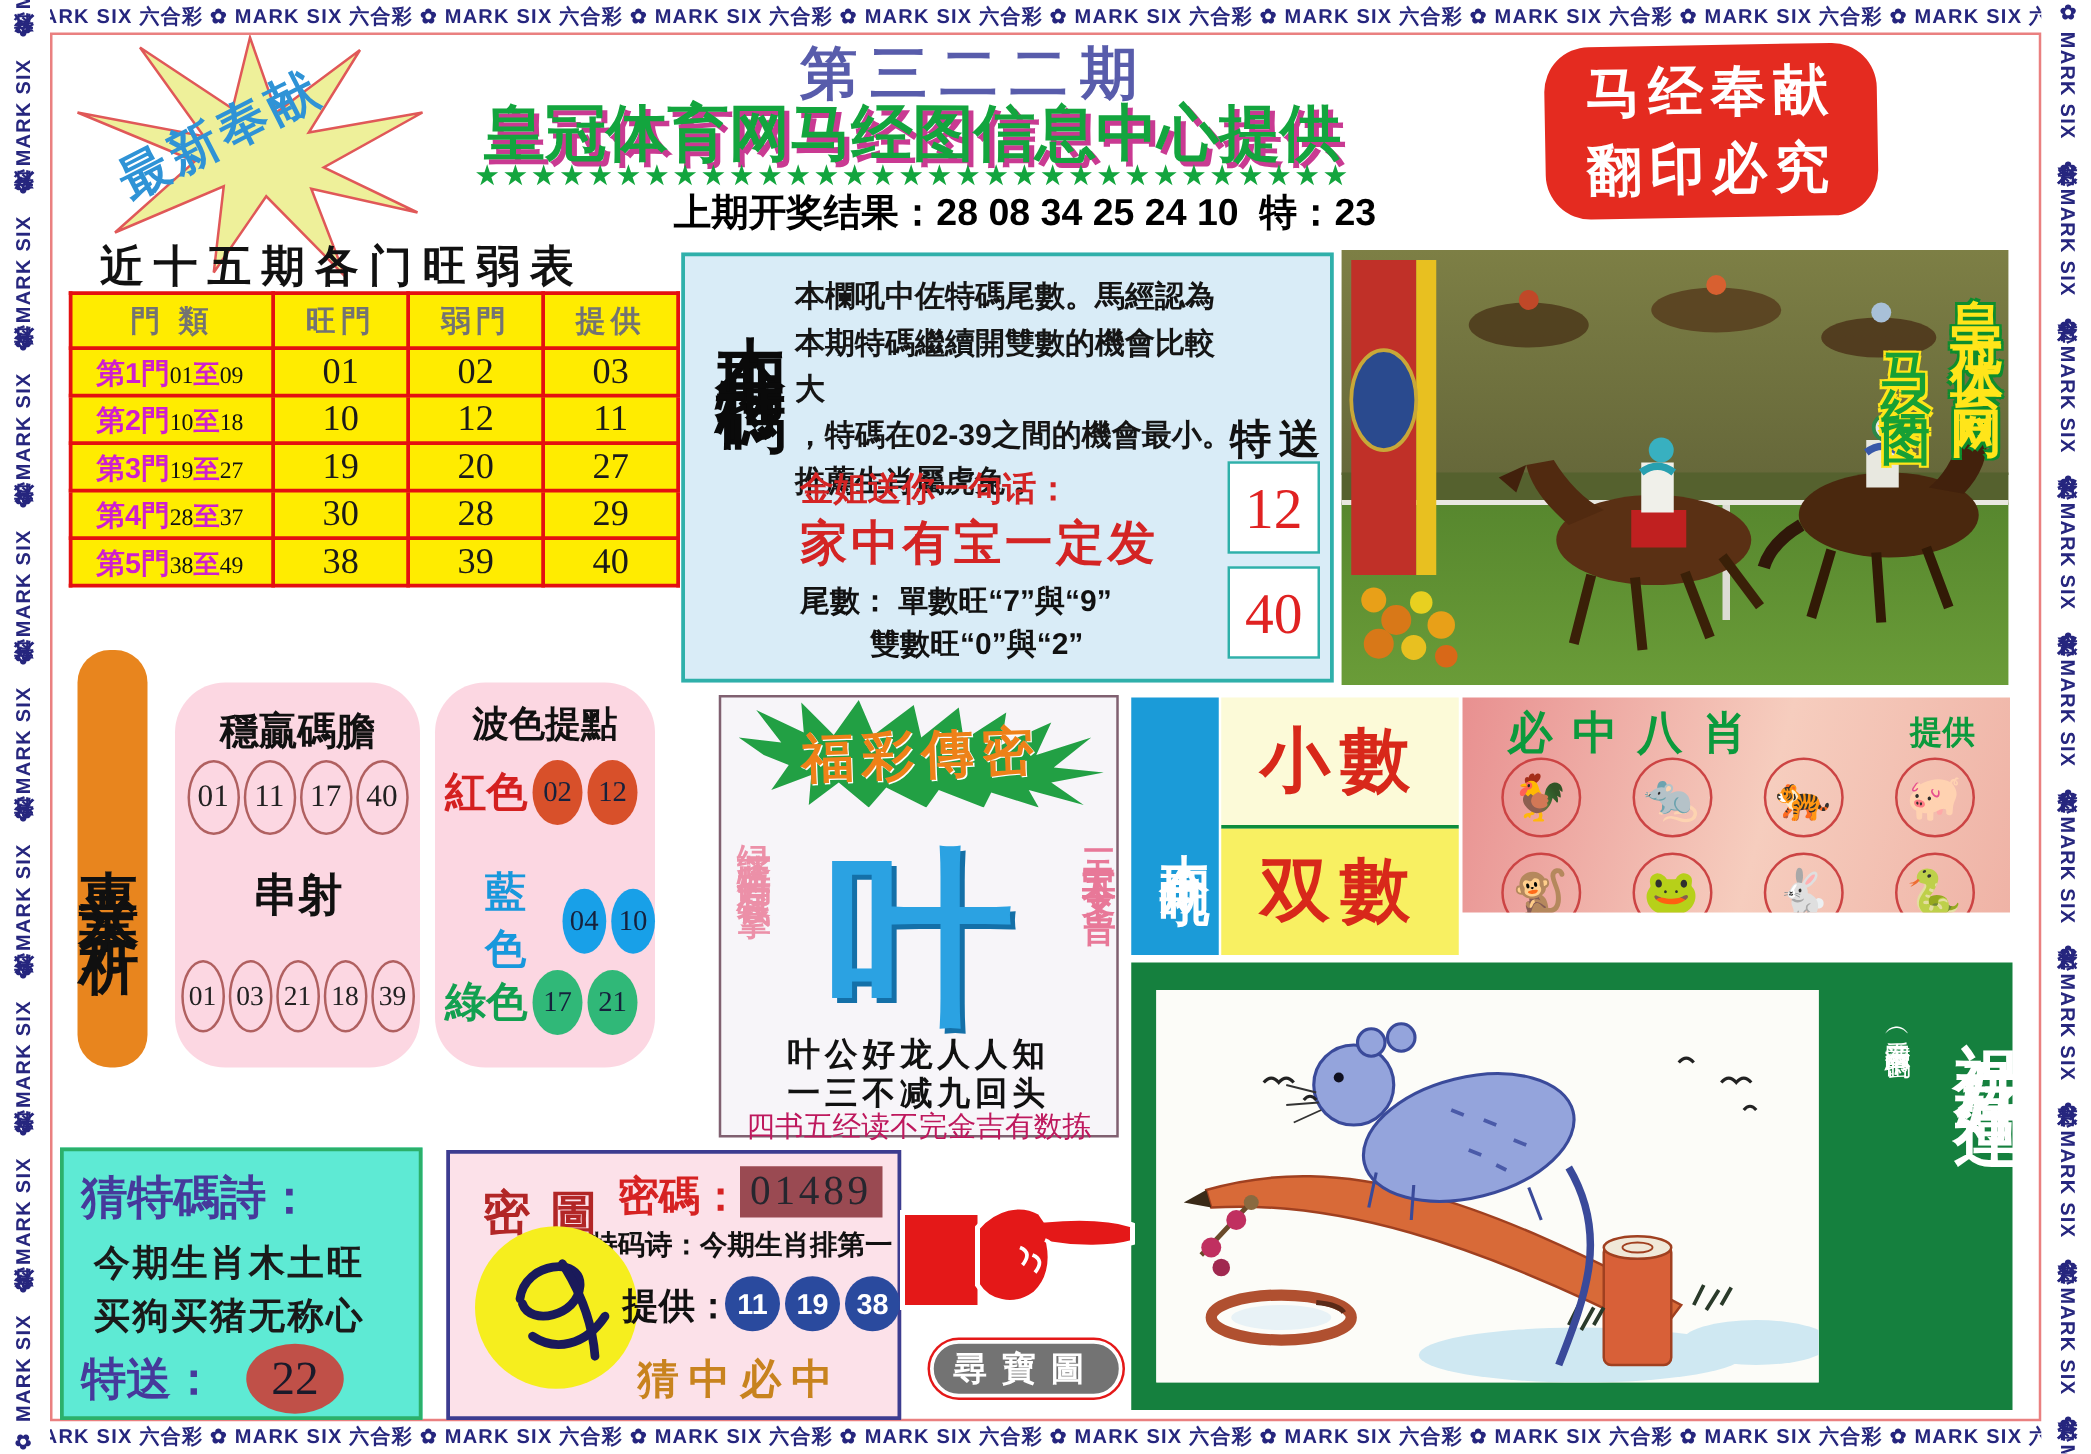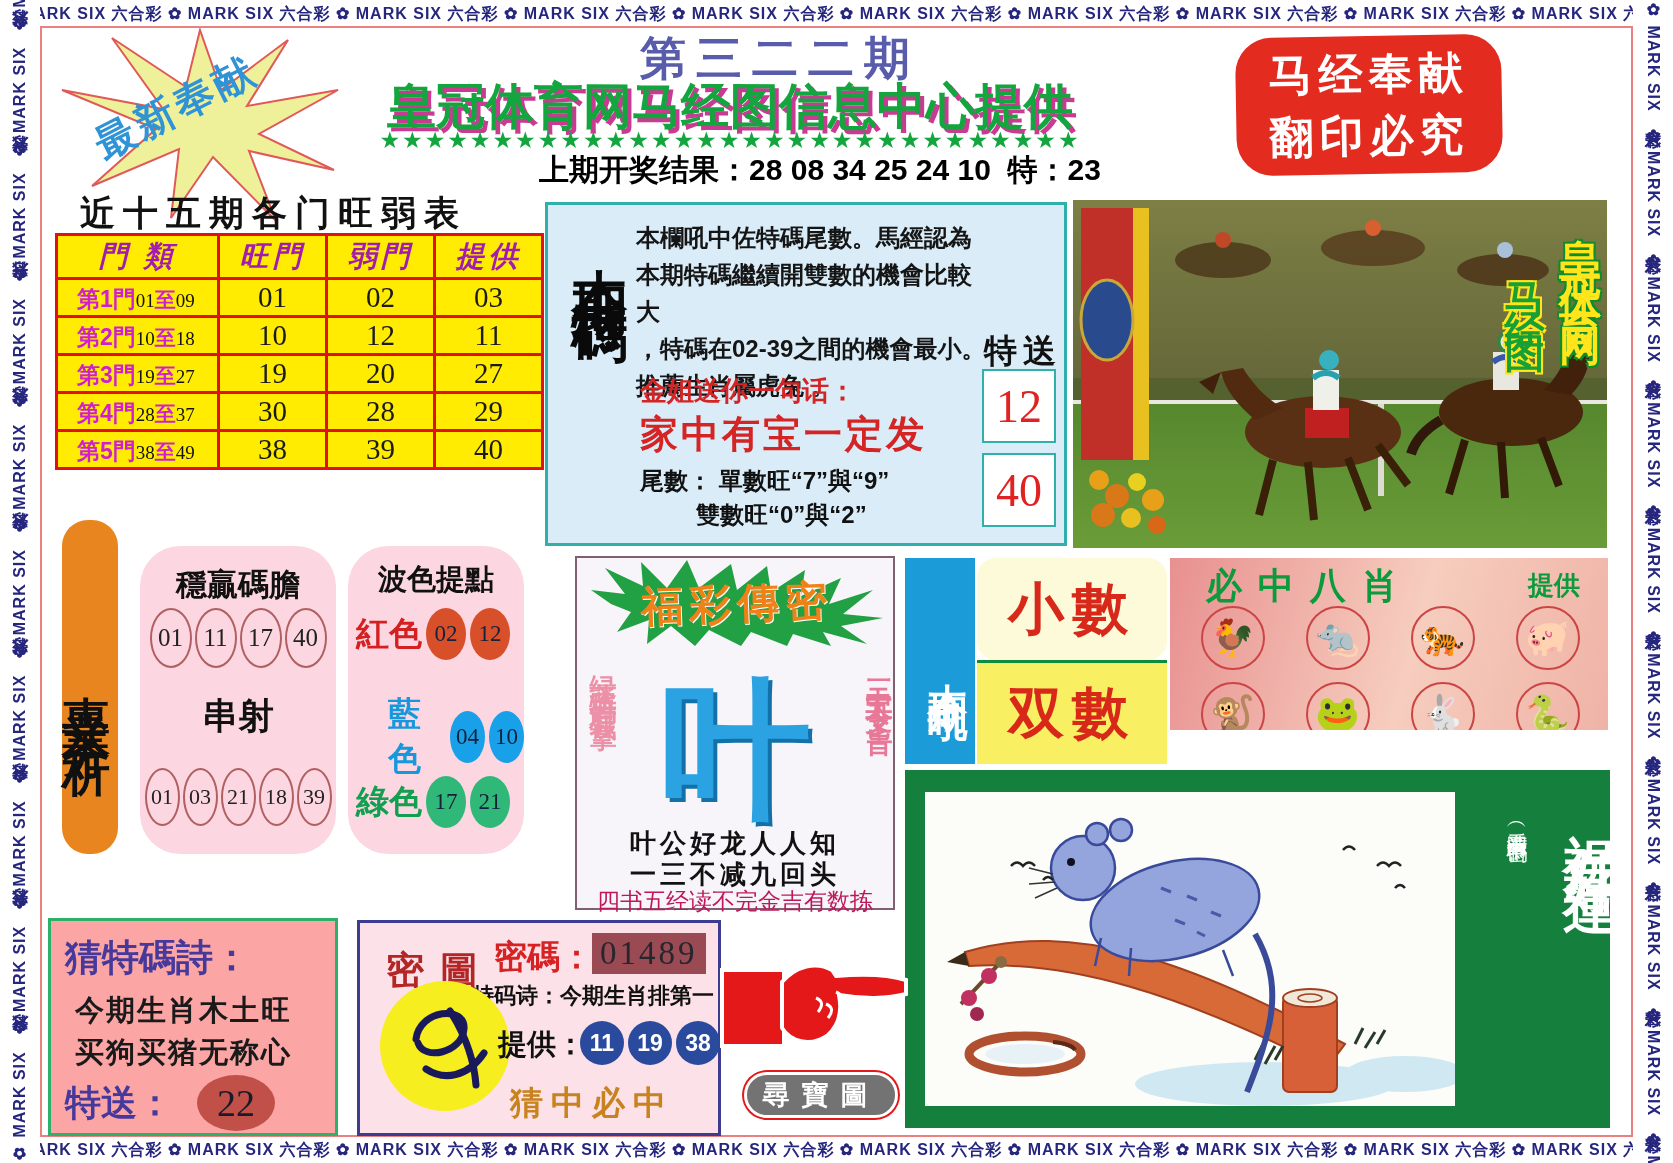--- a/index.html
+++ b/index.html
@@ -23,21 +23,21 @@
   .issue-title { left:500px; top:28px; width:560px; text-align:center; font-size:46px; font-weight:bold; color:#585cab; letter-spacing:10px; }
   .main-title { left:330px; top:74px; width:800px; text-align:center; font-size:49px; font-weight:bold; color:#13a53e; text-shadow:4px 4px 0 #c93a92; font-family:"Liberation Serif",serif; }
   .stars-row { left:335px; top:127px; width:790px; text-align:center; font-size:23px; color:#13a53e; letter-spacing:2px; }
   .result-line { left:500px; top:150px; width:640px; text-align:center; font-size:30px; font-weight:bold; color:#000; }
   .copyright { left:1236px; top:36px; width:266px; height:138px; background:#e42b20; border-radius:36px; transform:rotate(-1deg); color:#fff; text-align:center; font-size:44px; font-weight:bold; line-height:62px; padding-top:7px; letter-spacing:6px; }
 
   
   .table-title { left:80px; top:190px; width:440px; font-size:35px; font-weight:bold; letter-spacing:8px; color:#111; font-family:"Liberation Serif",serif; }
   .stable { left:55px; top:233px; border-collapse:collapse; }
   .stable th, .stable td { border:3px solid #e41010; background:#ffec00; text-align:center; vertical-align:middle; }
-  .stable th { width:108px; height:44px; font-size:29px; color:#a21caf; letter-spacing:4px;font-style:italic; }
+  .stable th { width:108px; height:44px; font-size:24px; color:#737373; letter-spacing:4px; }
   .stable th.c0 { width:162px; }
   .stable td { height:38px; font-family:"Liberation Serif",serif; font-size:29px; color:#1a1a1a; }
   .gate-cell { text-align:left !important; padding-left:19px; white-space:nowrap; font-family:"Liberation Sans",sans-serif !important; }
   .gate { color:#cf1fcf; font-weight:bold; font-size:23px; }
   .rng { color:#111; font-size:19px; font-family:"Liberation Serif",serif; }
   .zhi { color:#cf1fcf; font-weight:bold; font-size:21px; }
 
   
   .special-box { left:545px; top:202px; width:522px; height:344px; background:#d9ecf7; border:3px solid #2fb0aa; }
   .sb-vtitle { left:14px; top:18px; height:310px; font-size:56px; font-weight:bold; color:#0a0a0a; letter-spacing:14px; font-family:"Liberation Serif",serif; }
@@ -79,37 +79,37 @@
   .fc-left { left:8px; top:96px; font-size:27px; font-weight:bold; color:#ec90a8; letter-spacing:8px; }
   .fc-right { left:284px; top:100px; font-size:27px; font-weight:bold; color:#e87898; letter-spacing:8px; }
   .fc-big { left:84px; top:94px; font-size:150px; font-weight:bold; color:#2ba2e2; text-shadow:4px 4px 0 #1470a8; font-family:"Liberation Serif",serif; }
   .fc-l1 { left:0; top:268px; width:100%; text-align:center; font-size:26px; font-weight:bold; color:#111; letter-spacing:4px; }
   .fc-l2 { left:0; top:299px; width:100%; text-align:center; font-size:26px; font-weight:bold; color:#111; letter-spacing:4px; }
   .fc-l3 { left:0; top:328px; width:100%; text-align:center; font-size:23px; font-weight:normal; color:#be185d; }
 
   
   .hou-bar { left:905px; top:558px; width:70px; height:206px; background:#1b9bd8; text-align:center; padding-top:10px; font-size:40px; font-weight:bold; color:#fff; letter-spacing:10px; font-family:"Liberation Serif",serif; }
   .sizebox { left:977px; top:558px; width:190px; height:206px; }
-  .size-small { width:100%; height:102px; background:#fcfad8; text-align:center; line-height:102px; font-size:56px; font-weight:bold; color:#d8281a; letter-spacing:8px; font-family:"Liberation Serif",serif;border-radius:19px; }
+  .size-small { width:100%; height:102px; background:#fcfad8; text-align:center; line-height:102px; font-size:56px; font-weight:bold; color:#d8281a; letter-spacing:8px; font-family:"Liberation Serif",serif; }
   .size-div { width:100%; height:3px; background:#0c8c3c; }
   .size-double { width:100%; height:101px; background:#f8f062; text-align:center; line-height:101px; font-size:56px; font-weight:bold; color:#d8281a; letter-spacing:8px; font-family:"Liberation Serif",serif; }
   .eightbox { left:1170px; top:558px; width:438px; height:172px; background:linear-gradient(105deg,#e89090,#f6cdbe 55%,#efb3a6); overflow:hidden; }
   .ex-title { left:36px; top:4px; font-size:36px; font-weight:bold; color:#0b9a3c; letter-spacing:16px; font-family:"Liberation Serif",serif; }
   .ex-suffix { left:358px; top:10px; font-size:26px; font-weight:bold; color:#0b9a3c; font-family:"Liberation Serif",serif; }
   .ex-grid { left:10px; top:48px; width:420px; display:grid; grid-template-columns:repeat(4,1fr); row-gap:12px; justify-items:center; }
   .zcircle { width:64px; height:64px; border:2px solid #cc4444; border-radius:50%; display:flex; align-items:center; justify-content:center; font-size:36px; }
 
   
   .greenpanel { left:905px; top:770px; width:705px; height:358px; background:#15803e; }
   .gp-inner { left:20px; top:22px; width:530px; height:314px; background:#fcfcf8; }
   .gp-bless { left:648px; top:20px; color:#fff; font-size:54px; font-weight:bold; letter-spacing:16px; font-family:"Liberation Serif",serif; }
   .gp-note { left:598px; top:44px; color:#fff; font-size:21px; letter-spacing:2px; }
 
   
-  .poembox { left:48px; top:918px; width:290px; height:218px; background:#fca5a5; border:3px solid #2cb06a; }
+  .poembox { left:48px; top:918px; width:290px; height:218px; background:#5eead4; border:3px solid #2cb06a; }
   .pm-title { left:14px; top:12px; font-size:37px; font-weight:bold; color:#46399b; }
   .pm-l1 { left:24px; top:70px; font-size:29px; font-weight:bold; color:#1a1a1a; letter-spacing:2px; font-family:"Liberation Serif",serif; }
   .pm-l2 { left:24px; top:112px; font-size:29px; font-weight:bold; color:#1a1a1a; letter-spacing:2px; font-family:"Liberation Serif",serif; }
   .pm-send { left:14px; top:158px; font-size:36px; font-weight:bold; color:#46399b; }
   .pm-oval { left:146px; top:154px; width:78px; height:56px; background:#c05048; border-radius:50%; display:flex; align-items:center; justify-content:center; font-family:"Liberation Serif",serif; font-size:38px; color:#1a1a2a; }
 
   .mitubox { left:357px; top:920px; width:364px; height:216px; background:#fce1e9; border:3px solid #3c3c90; }
   .mt-label { left:26px; top:22px; font-size:38px; font-weight:bold; color:#b22626; letter-spacing:16px; font-family:"Liberation Serif",serif; }
   .mt-pwdlabel { left:134px; top:12px; font-size:33px; font-weight:bold; color:#d62222; font-family:"Liberation Serif",serif; }
   .mt-pwd { left:232px; top:10px; background:#9a4a52; padding:2px 8px; font-family:"Liberation Serif",serif; font-size:33px; color:#26262e; letter-spacing:3px; }

